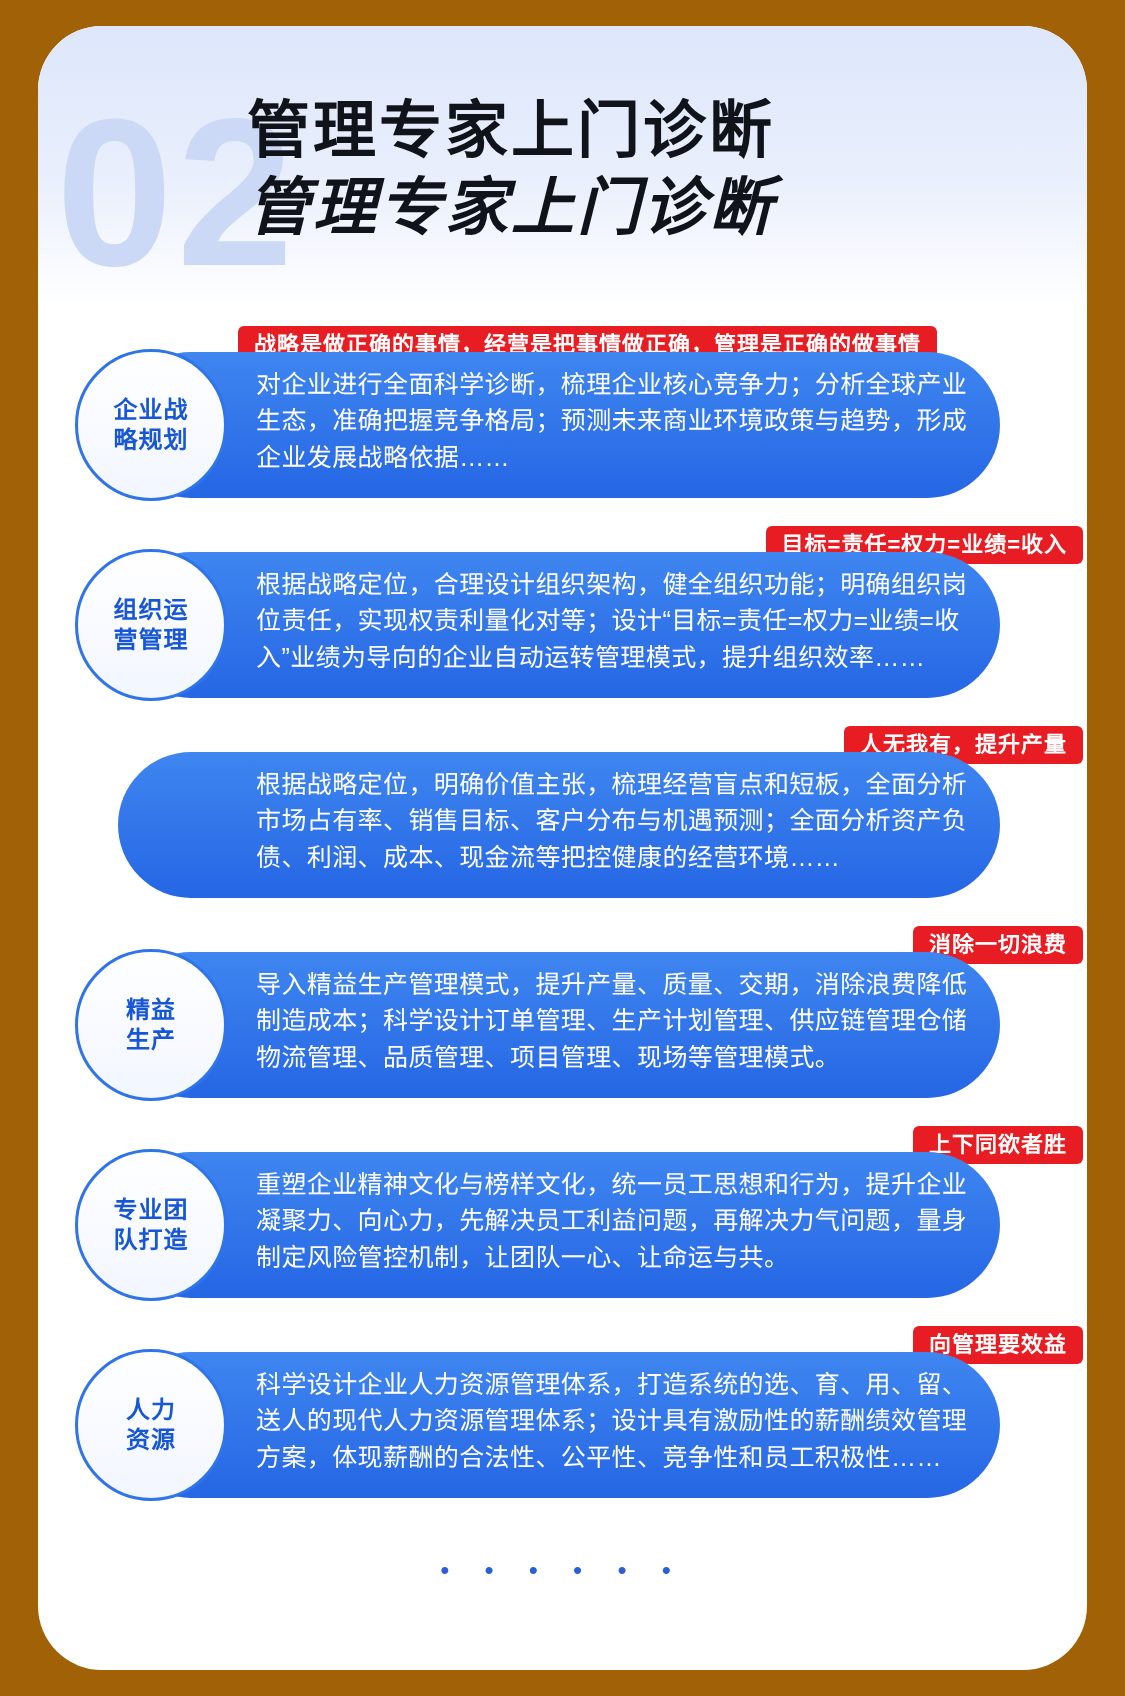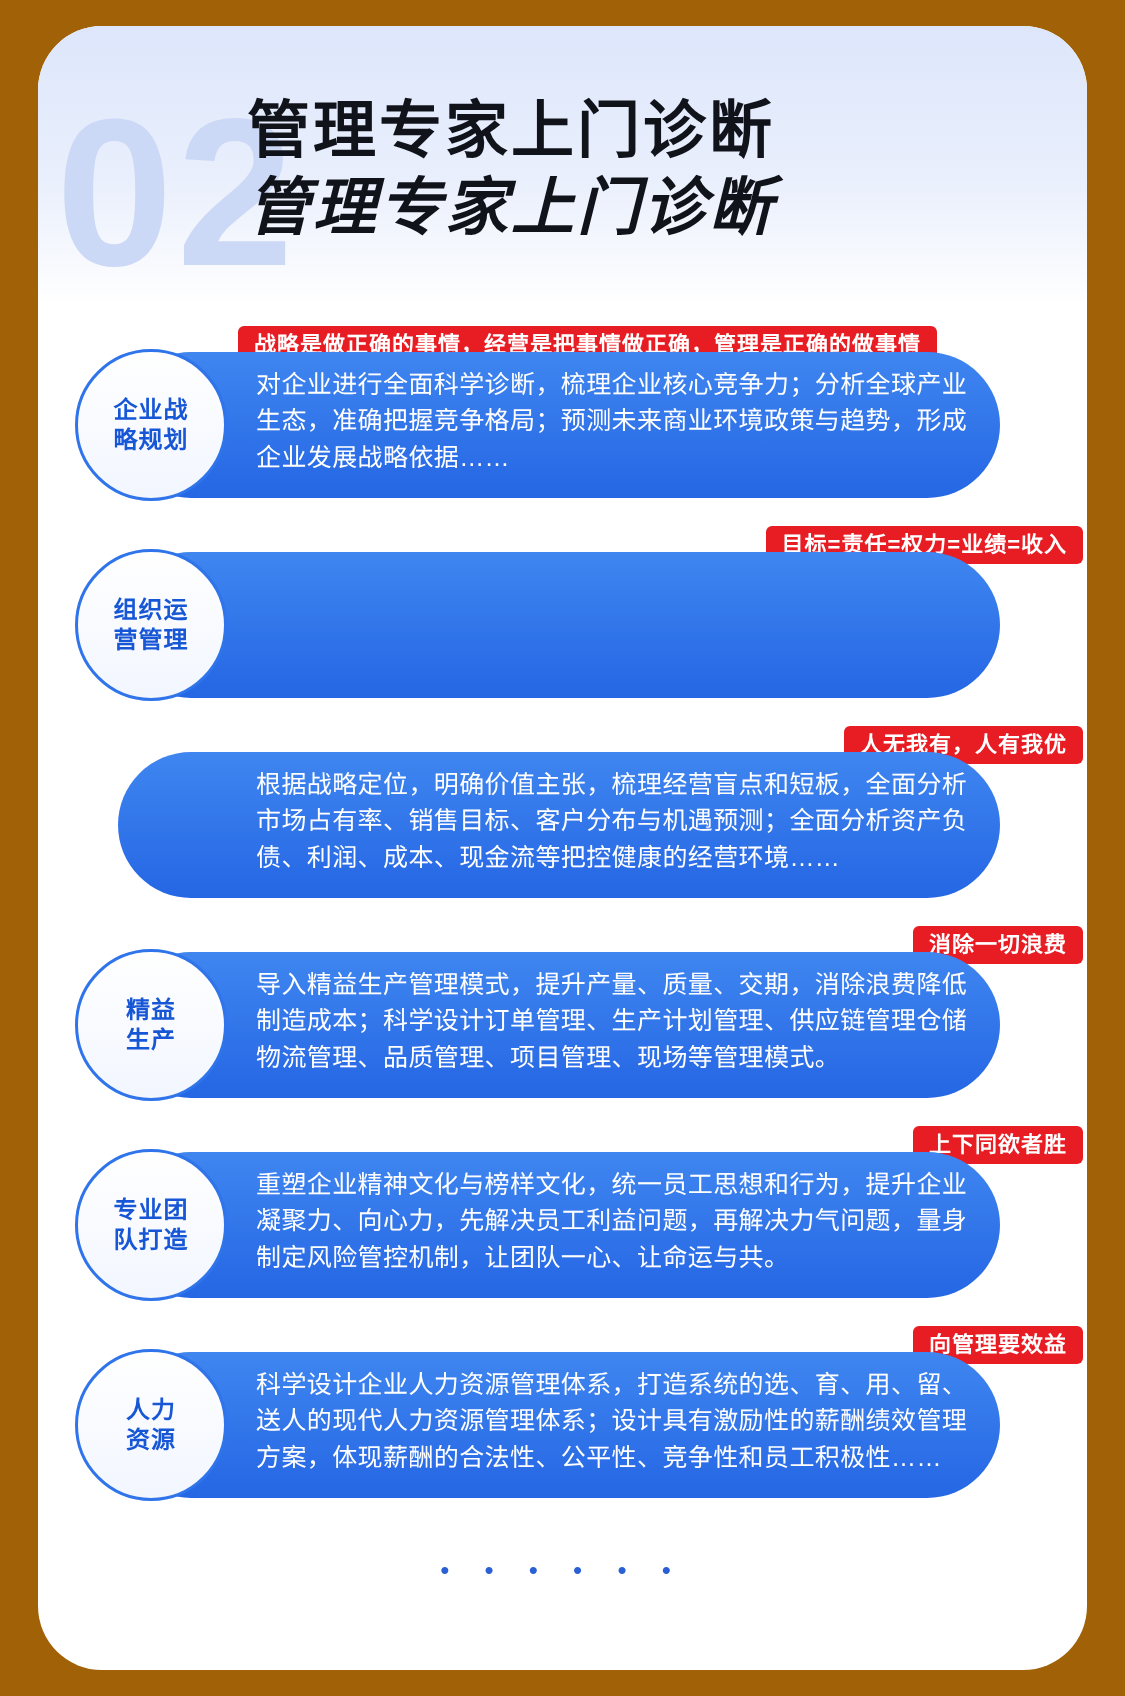--- a/index.html
+++ b/index.html
@@ -198,25 +198,26 @@
         </div>
       </div>
 
       <div class="section">
         <div class="tagline right">目标=责任=权力=业绩=收入</div>
         <div class="card">
           <div class="badge">
             <span class="badge-label">组织运
 营管理</span>
           </div>
-        </div>
-      </div>
-
-      <div class="section">
-        <div class="tagline right">人无我有，人有我优</div>
+          <div class="card-body">根据战略定位，合理设计组织架构，健全组织功能；明确组织岗位责任，实现权责利量化对等；设计“目标=责任=权力=业绩=收入”业绩为导向的企业自动运转管理模式，提升组织效率……</div>
+        </div>
+      </div>
+
+      <div class="section">
+        <div class="tagline right">人无我有，提升产量</div>
         <div class="card">
           <div class="card-body">根据战略定位，明确价值主张，梳理经营盲点和短板，全面分析市场占有率、销售目标、客户分布与机遇预测；全面分析资产负债、利润、成本、现金流等把控健康的经营环境……</div>
         </div>
       </div>
 
       <div class="section">
         <div class="tagline right">消除一切浪费</div>
         <div class="card">
           <div class="badge">
             <span class="badge-label">精益

